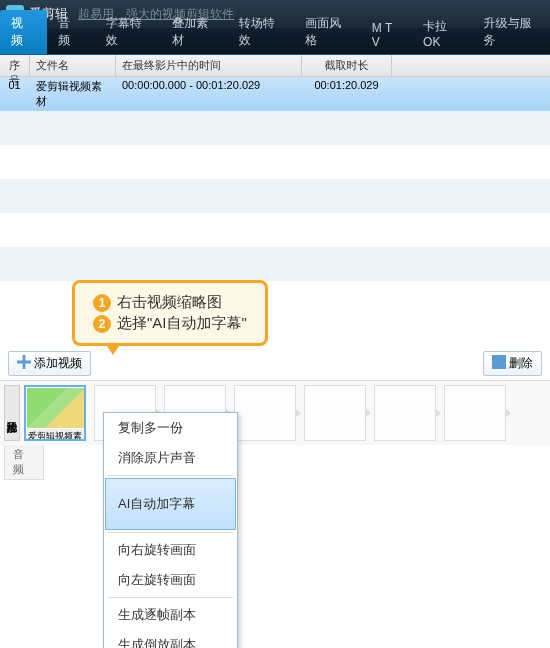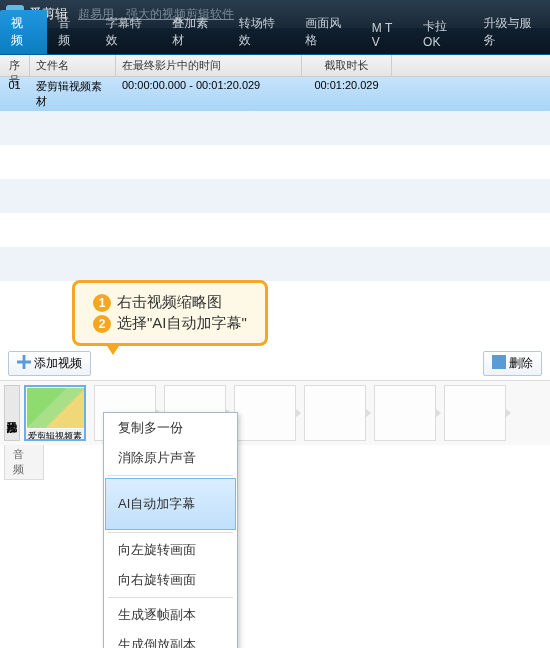--- a/index.html
+++ b/index.html
@@ -129,20 +129,20 @@
   <div class="placeholder"></div>
 </div>
 <div class="bottom-tab">音 频</div>
 
 <div class="context-menu" id="cmenu">
     <div class="menu-item">复制多一份</div>
     <div class="menu-item">消除原片声音</div>
     <div class="menu-sep"></div>
     <div class="menu-item highlight">AI自动加字幕</div>
     <div class="menu-sep"></div>
+    <div class="menu-item">向右旋转画面</div>
     <div class="menu-item">向左旋转画面</div>
-    <div class="menu-item">向右旋转画面</div>
     <div class="menu-sep"></div>
     <div class="menu-item">生成逐帧副本</div>
     <div class="menu-item">生成倒放副本</div>
     <div class="menu-sep"></div>
     <div class="menu-item">提取音频为mp3</div>
   </div>
 
 </body></html>

